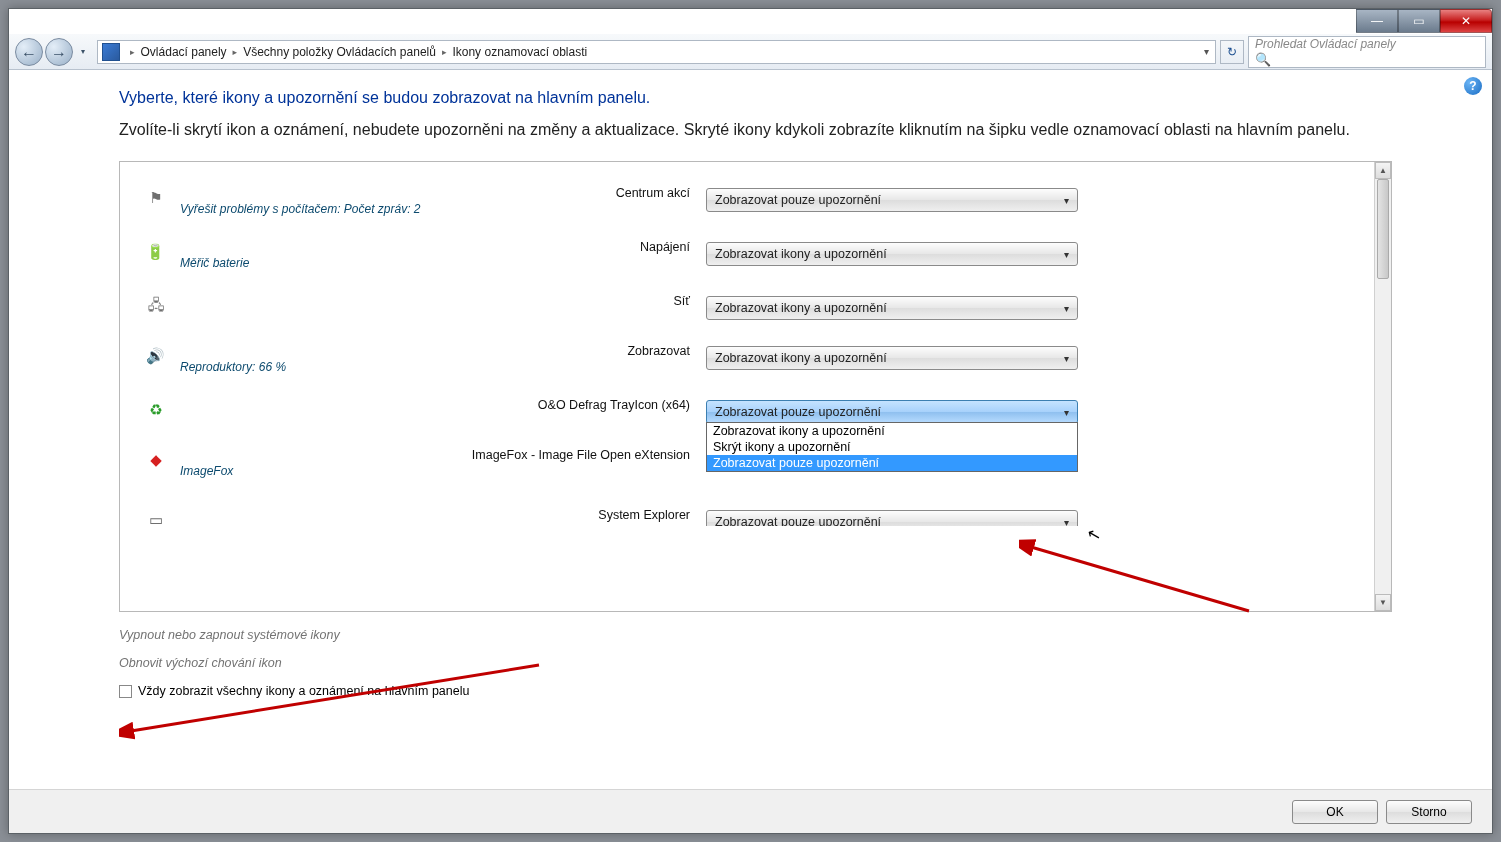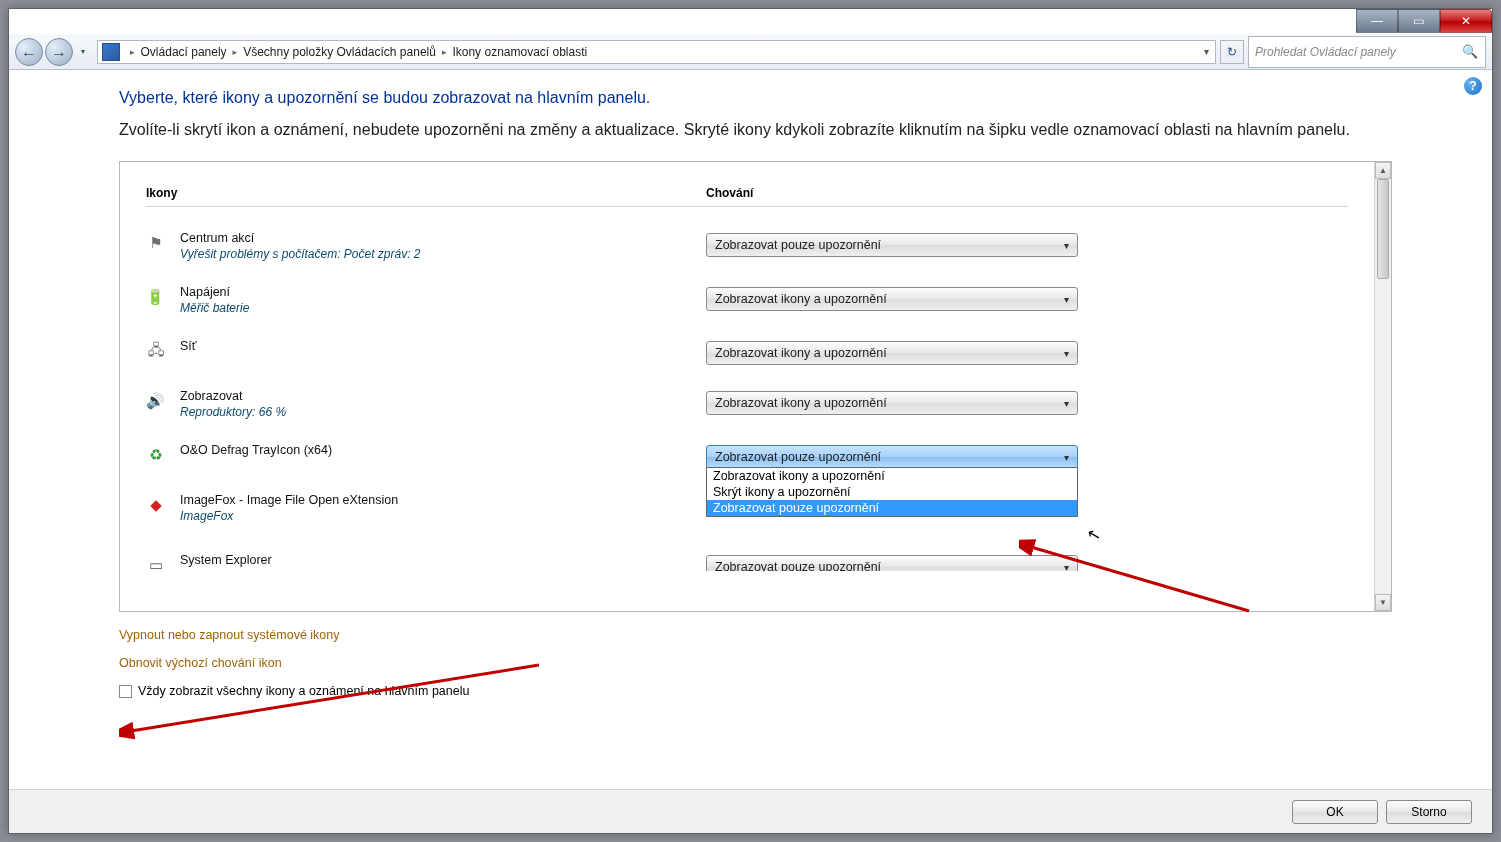--- a/index.html
+++ b/index.html
@@ -85,26 +85,27 @@
     border: 1px solid #aeb8c4;
     display: flex; align-items: center; justify-content: center;
     font-size: 12px; color: #1a4d8f;
   }
   .searchbox {
     width: 238px; height: 32px;
     border: 1px solid #aeb8c4;
     background: #fff;
     margin-left: 4px;
     display: flex;
-    align-items: center;
+    align-items: flex-start;
     padding: 0 6px;
     font-size: 12px;
     font-style: italic;
     color: #888;
     justify-content: space-between;
+    flex-direction: column;
   }
   .searchbox .mag { color: #1a4d8f; font-style: normal; font-size: 13px; }
 
   
   .content {
     position: absolute;
     left: 0; right: 0; top: 62px; bottom: 56px;
     background: #fff;
   }
   .help-icon {
@@ -170,21 +171,21 @@
     margin-top: 24px;
   }
   .row-icon {
     width: 20px; height: 20px;
     margin-top: 2px;
     display: flex; align-items: center; justify-content: center;
     font-size: 15px;
     color: #6f6f6f;
   }
   .row-text { margin-left: 14px; width: 510px; font-size: 12.5px; }
-  .row-title { color: #111; }
+  .row-title { color: #111; text-align: right; }
   .row-sub { color: #0c4a6e; font-style: italic; font-size: 12px; margin-top: 2px; }
 
   .combo {
     width: 372px; height: 24px;
     border: 1px solid #8a8a8a;
     border-radius: 3px;
     background: linear-gradient(to bottom, #fdfdfd 0%, #e7e7e7 50%, #ddd 51%, #efefef 100%);
     display: flex; align-items: center; justify-content: space-between;
     padding: 0 8px;
     font-size: 12.5px;
@@ -206,21 +207,21 @@
     width: 372px;
     border: 1px solid #666;
     background: #fff;
     z-index: 50;
     font-size: 12.5px;
   }
   .dropdown .opt { padding: 1px 6px; }
   .dropdown .opt.sel { background: #3399ff; color: #fff; }
 
   .links { margin-top: 16px; font-size: 12.5px; }
-  .links a { color: #a16207; text-decoration: none; display: block; margin-bottom: 14px; cursor: pointer; }
+  .links a { color: #737373; text-decoration: none; display: block; margin-bottom: 14px; cursor: pointer; font-style: italic; }
 
   .checkrow { margin-top: 6px; font-size: 12.5px; display: flex; align-items: center; gap: 6px; }
   .checkbox { width: 13px; height: 13px; border: 1px solid #888; background: #fff; }
 
   .footer {
     position: absolute;
     left: 0; right: 0; bottom: 0;
     height: 44px;
     background: #f0f0f0;
     border-top: 1px solid #d5d5d5;
@@ -301,24 +302,20 @@
     <div class="help-icon">
         <span>?</span>
       </div>
 
     <div class="inner">
       <div class="heading">Vyberte, které ikony a upozornění se budou zobrazovat na hlavním panelu.</div>
       <div class="subtext">Zvolíte-li skrytí ikon a oznámení, nebudete upozorněni na změny a aktualizace. Skryté ikony kdykoli zobrazíte kliknutím na šipku vedle oznamovací oblasti na hlavním panelu.</div>
 
       <div class="list-frame">
         <div class="list-scroll" id="list-scroll">
-          <div class="headers">
-            <div class="col1">Ikony</div>
-            <div class="col2">Chování</div>
-          </div>
 
         <div class="row">
               <div style="display: flex; width: 560px; align-items: flex-start;">
                 <div class="row-icon">⚑</div>
                 <div class="row-text">
                   <div class="row-title">Centrum akcí</div>
                   <div class="row-sub">Vyřešit problémy s počítačem: Počet zpráv: 2</div>
                 </div>
               </div>
               <div style="position: relative;">

